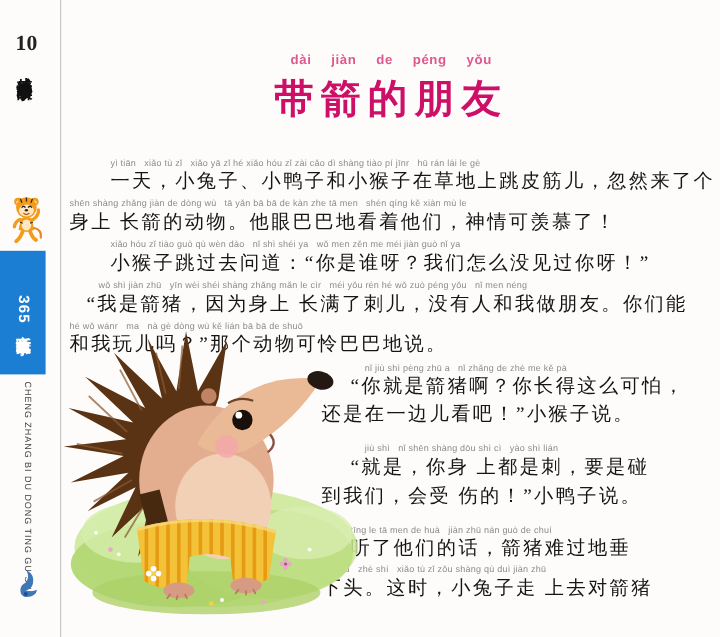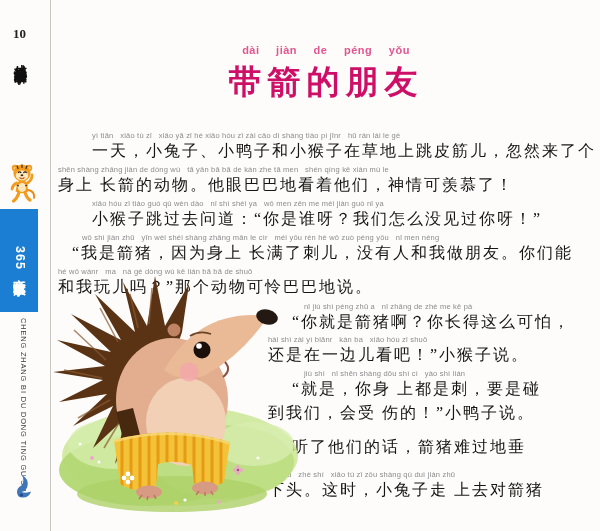--- a/index.html
+++ b/index.html
@@ -10,21 +10,21 @@
     font-family:"Liberation Sans", sans-serif;
   }
   .page-edge-line {
     position:absolute; left:50px; top:0; width:1px; height:531px;
     background:#c9c7c3;
   }
   
   .page-number {
     position:absolute; left:13px; top:26px;
     font-family:"Liberation Serif", serif; font-weight:bold;
-    font-size:13px; color:#222;
+    font-size:18px; color:#222;
   }
   .series-vertical {
     position:absolute; left:11px; top:54px; height:116px;
     writing-mode:vertical-rl; text-orientation:upright;
     font-family:"Liberation Serif", serif; font-weight:bold;
     font-size:13px; letter-spacing:1px; color:#111;
   }
   .mascot { position:absolute; left:7px; top:162px; width:30px; height:46px; }
   .banner {
     position:absolute; left:0; top:209px; width:38px; height:103px;
@@ -149,31 +149,31 @@
 </div>
 <div class="line l5">
   <div class="py">hé wǒ wánr   ma   nà gè dòng wù kě lián bā bā de shuō</div>
   <div class="zh">和我玩儿吗？”那个动物可怜巴巴地说。</div>
 </div>
 <div class="line rcol l6">
   <div class="py">nǐ jiù shì pèng zhū a   nǐ zhǎng de zhè me kě pà</div>
   <div class="zh">“你就是箭猪啊？你长得这么可怕，</div>
 </div>
 <div class="line rcol l7">
-  <div class="py">hái shì zài yì biānr   kàn ba   xiǎo hóu zǐ shuō</div>
   <div class="zh">还是在一边儿看吧！”小猴子说。</div>
 </div>
 <div class="line rcol l8">
   <div class="py">jiù shì   nǐ shēn shàng dōu shì cì   yào shì lián</div>
   <div class="zh">“就是，你身 上都是刺，要是碰</div>
 </div>
 <div class="line rcol l9">
   <div class="zh">到我们，会受 伤的！”小鸭子说。</div>
 </div>
 <div class="line rcol l10">
+  <div class="py">tīng le tā men de huà   jiàn zhū nán guò de chuí</div>
   <div class="zh">听了他们的话，箭猪难过地垂</div>
 </div>
 <div class="line rcol l11">
   <div class="py">xià tóu   zhè shí   xiǎo tù zǐ zǒu shàng qù duì jiàn zhū</div>
   <div class="zh">下头。这时，小兔子走 上去对箭猪</div>
 </div>
 
 <div class="illustration">
   <svg width="248" height="240" viewBox="0 0 248 240">
 

